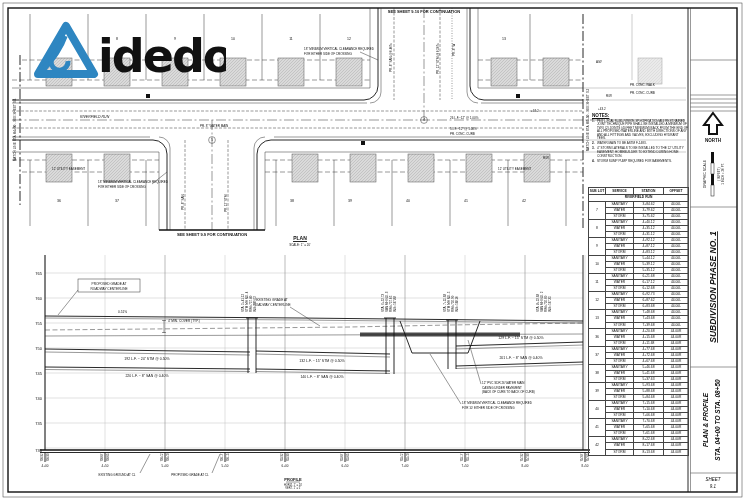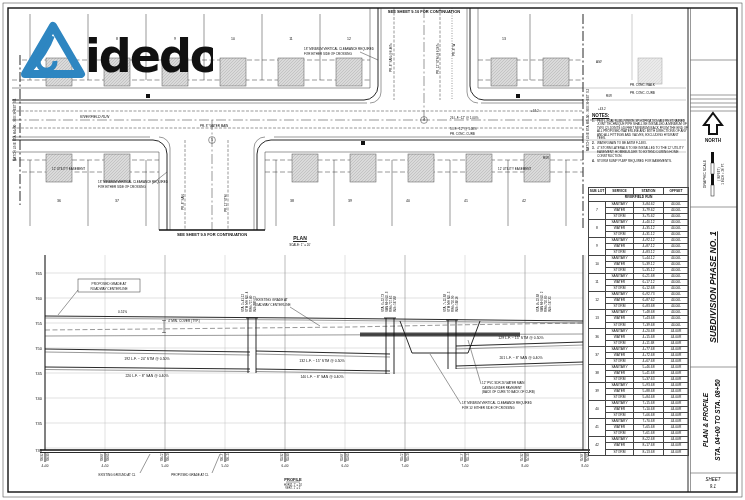--- a/index.html
+++ b/index.html
@@ -29,21 +29,21 @@
   .note-text{flex:1;}
   
   .svc{position:absolute;left:588px;top:187px;width:101px;}
   .svc table{width:100%;border-collapse:collapse;table-layout:fixed;font-size:3.3px;}
   .svc td,.svc th{border:0.5px solid #444;text-align:center;padding:0;line-height:5.05px;
       white-space:nowrap;overflow:hidden;font-weight:normal;}
   .svc th{font-weight:bold;line-height:6px;}
   .svc .street td{font-weight:bold;line-height:5.6px;}
   .svc tr.gf td{border-top:1px solid #111;}
   
-  .logo{position:absolute;left:13px;top:14px;width:200px;height:70px;}
+  .logo{position:absolute;left:26px;top:14px;width:200px;height:70px;}
 </style>
 </head>
 <body>
 
 <div class="page">
 
 <svg id="sheet-svg" width="745" height="500" viewBox="0 0 745 500">
   <defs>
     <pattern id="hatch" width="3" height="3" patternUnits="userSpaceOnUse">
       <rect width="3" height="3" fill="#dadada"></rect>

